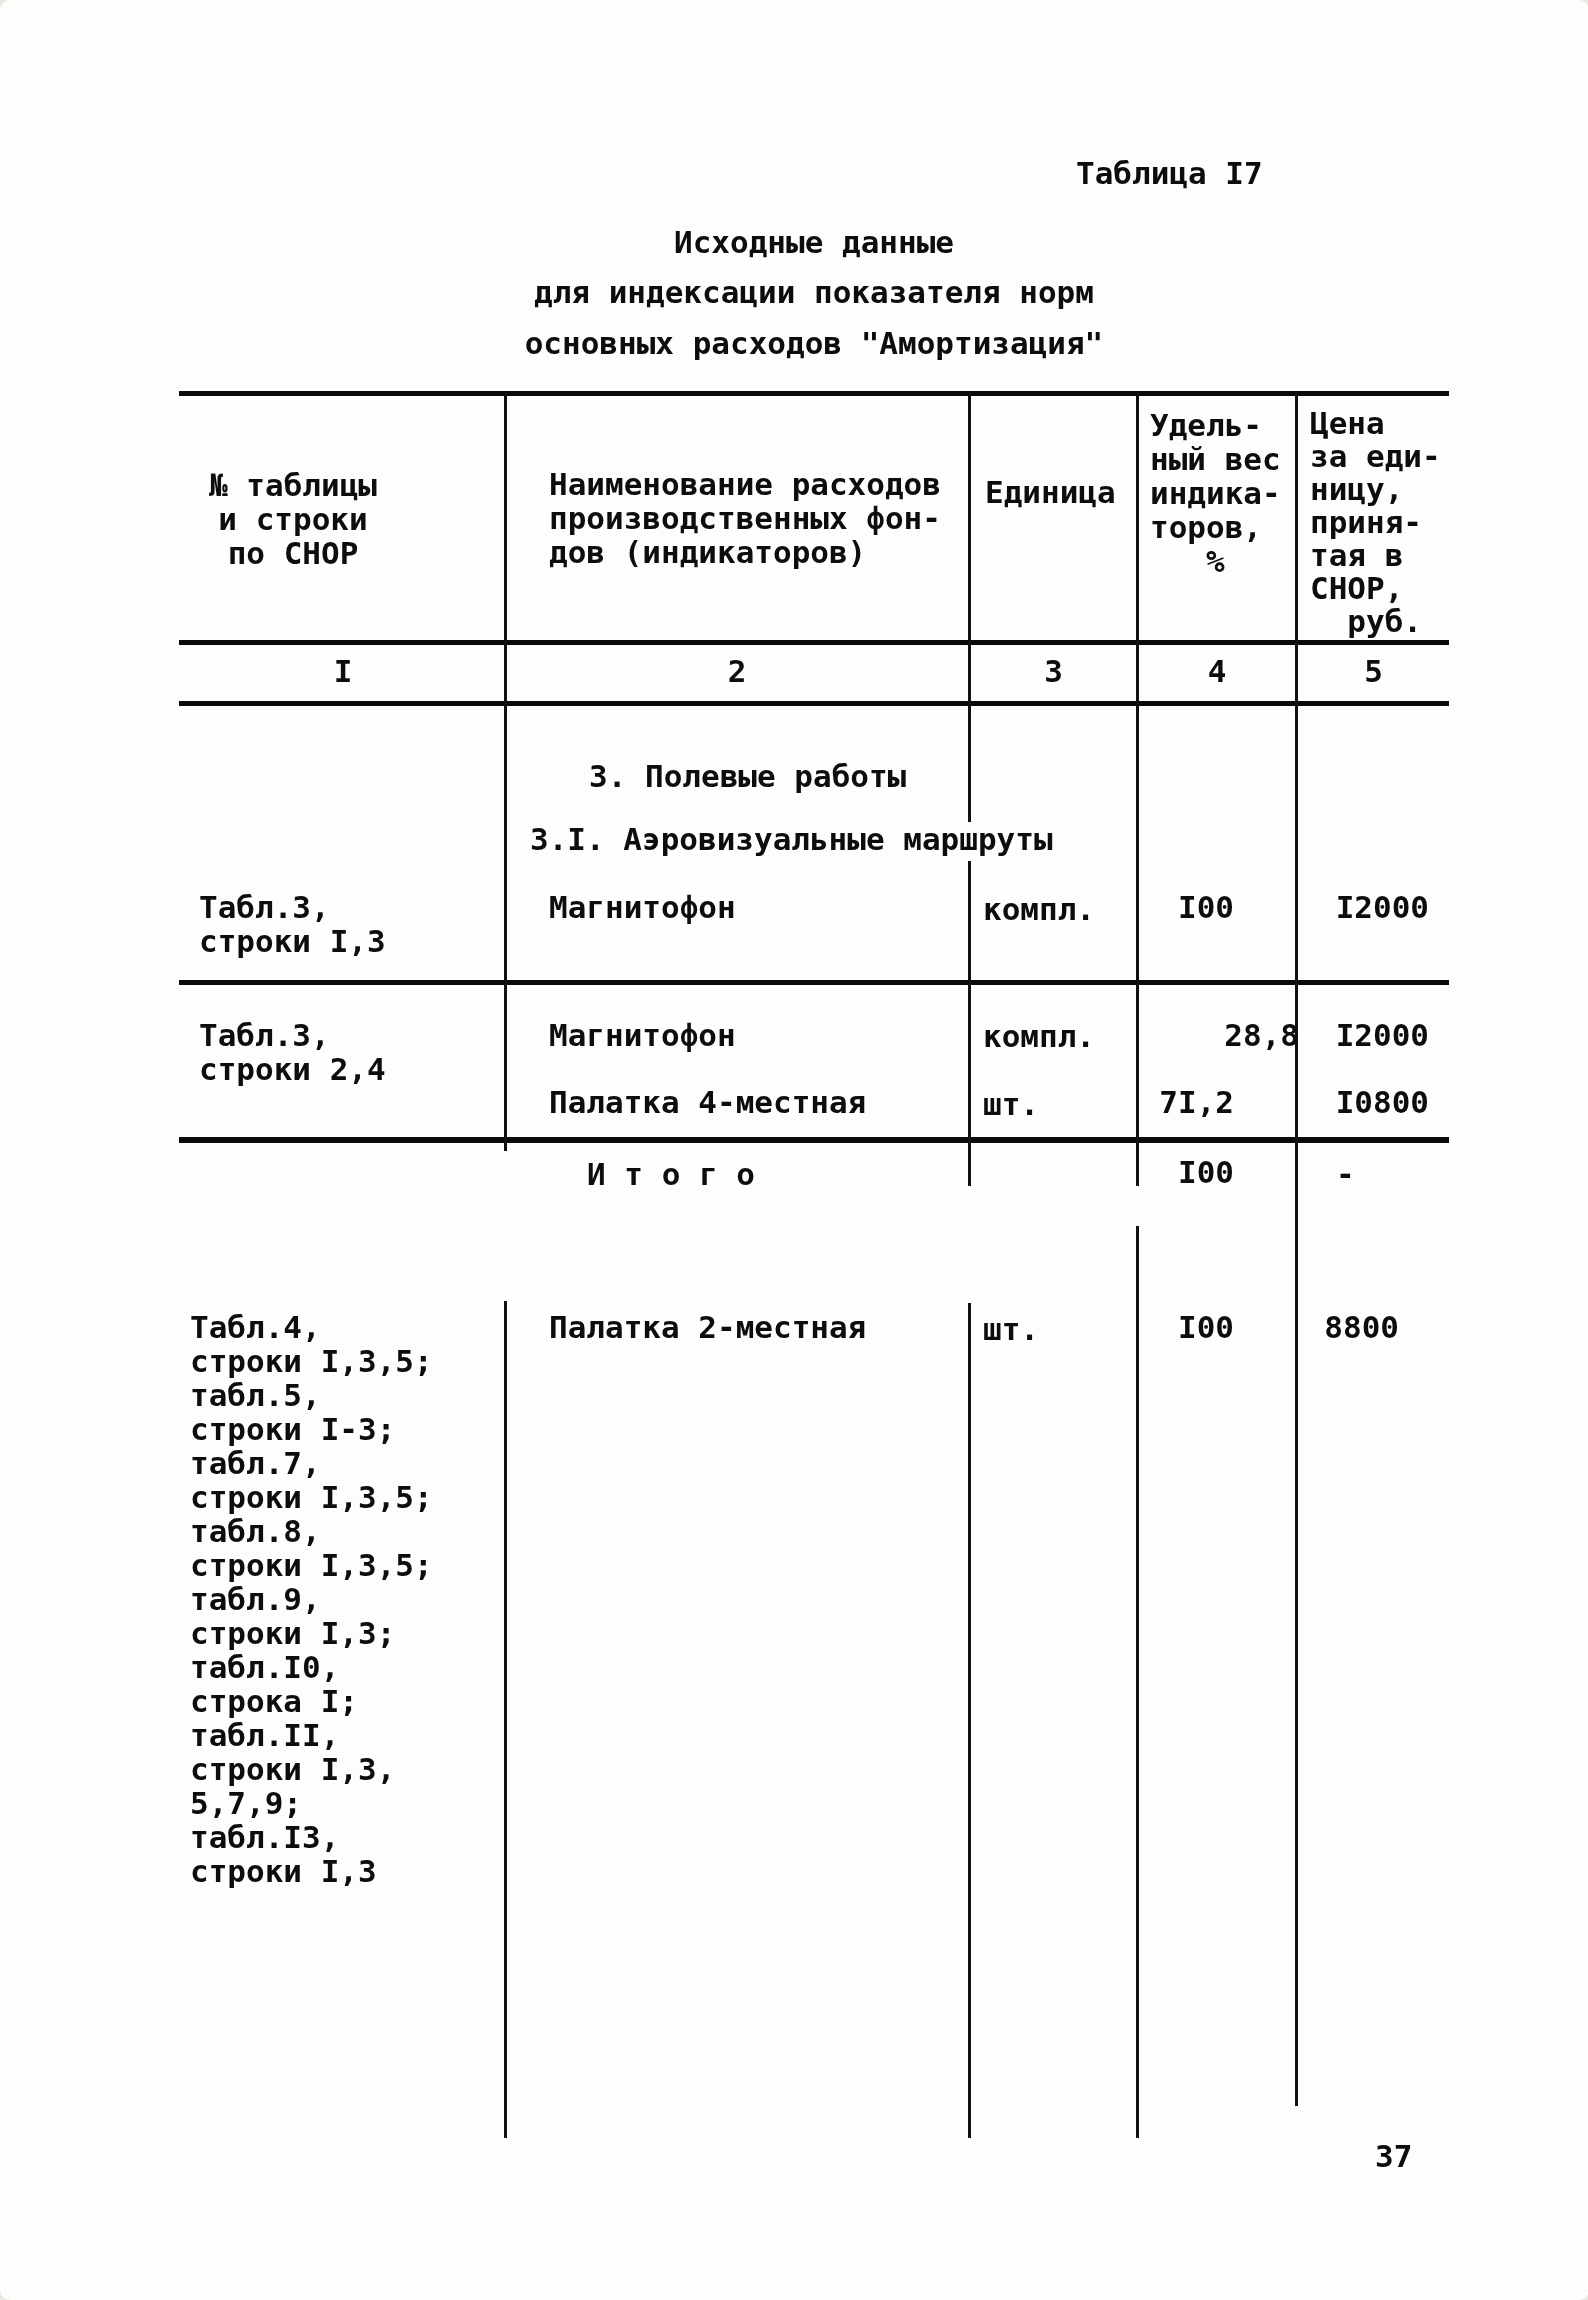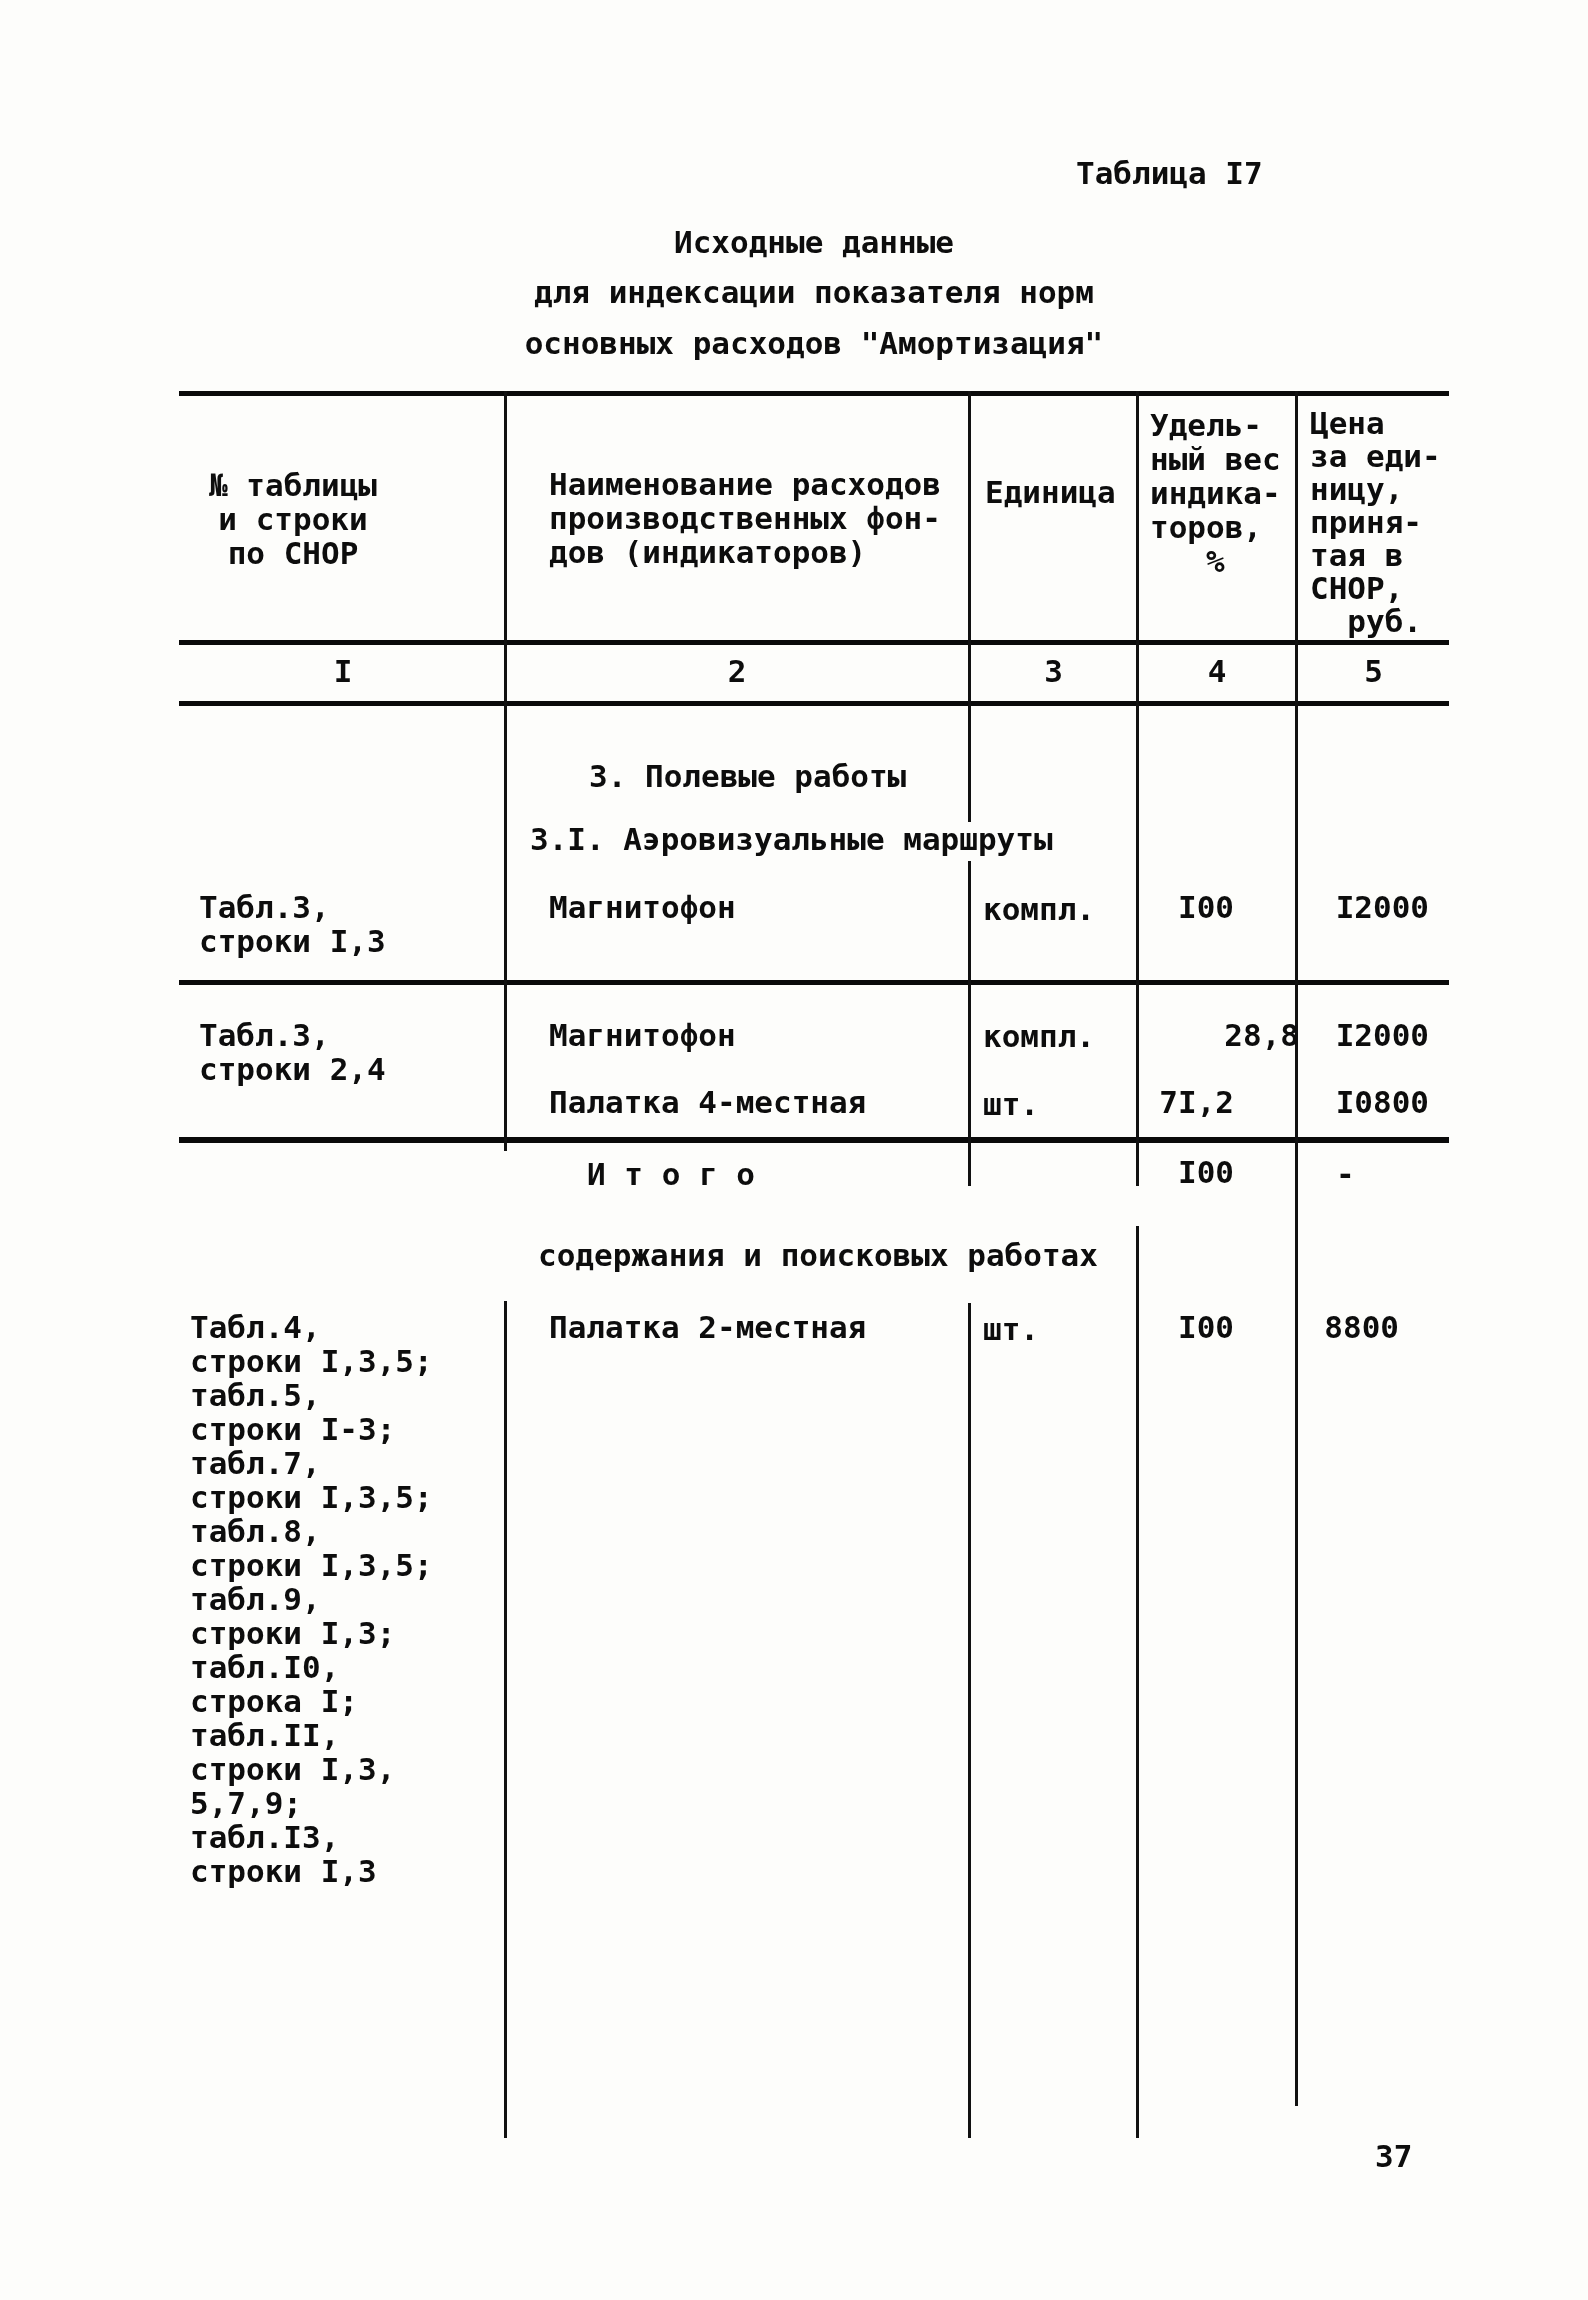--- a/index.html
+++ b/index.html
@@ -1,20 +1,20 @@
 <!DOCTYPE html>
 <html style="font-size:15px"><head>
 <meta charset="utf-8">
 <style>
   html,body{margin:0;padding:0;background:#e8e8e4;}
   .page{
     position:relative;width:1589px;height:2300px;margin:0 auto;
     background:#fdfdfb;overflow:hidden;
     font-family:"DejaVu Sans Mono","Liberation Mono",monospace;
-    color:#0d0d0d;font-weight:600;
+    color:#0d0d0d;font-weight:600;border-radius:10px;
   }
   .t{position:absolute;font-size:31px;line-height:34px;white-space:nowrap;}
   .pre{white-space:pre;}
   .ctr{text-align:center;}
   .rgt{text-align:right;}
   .hline{position:absolute;background:#0a0a0a;height:4.6px;}
   .vline{position:absolute;background:#111;width:2.8px;}
   .lh36{line-height:33px;}
 </style>
 </head>
@@ -86,21 +86,20 @@
   <div class="t rgt" style="left:1310px;top:1018px;width:119px;">I2000</div>
   <div class="t" style="left:549px;top:1085px;">Палатка 4-местная</div>
   <div class="t" style="left:983px;top:1087px;">шт.</div>
   <div class="t rgt" style="left:1141px;top:1085px;width:93px;">7I,2</div>
   <div class="t rgt" style="left:1310px;top:1085px;width:119px;">I0800</div>
 
   <div class="t" style="left:587px;top:1157px;">И т о г о</div>
   <div class="t rgt" style="left:1141px;top:1155px;width:93px;">I00</div>
   <div class="t" style="left:1336px;top:1157px;">-</div>
 
-  <div class="t" style="left:538px;top:1238px;">содержания и поисковых работах</div>
 
   <div class="t pre" style="left:190px;top:1310px;">Табл.4,
 строки I,3,5;
 табл.5,
 строки I-3;
 табл.7,
 строки I,3,5;
 табл.8,
 строки I,3,5;
 табл.9,

